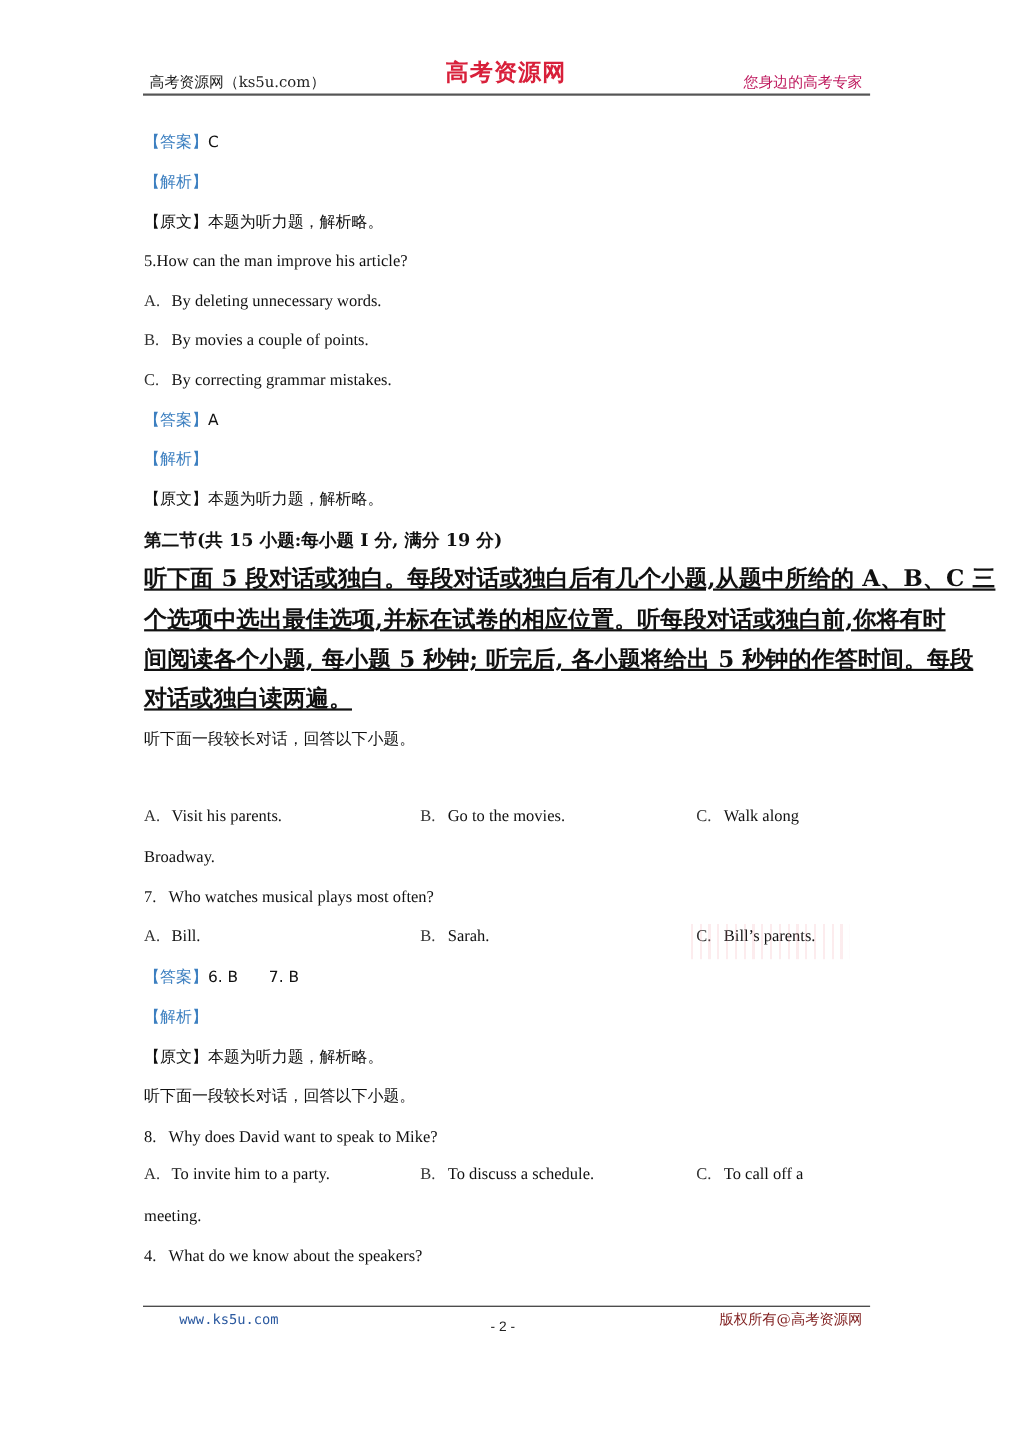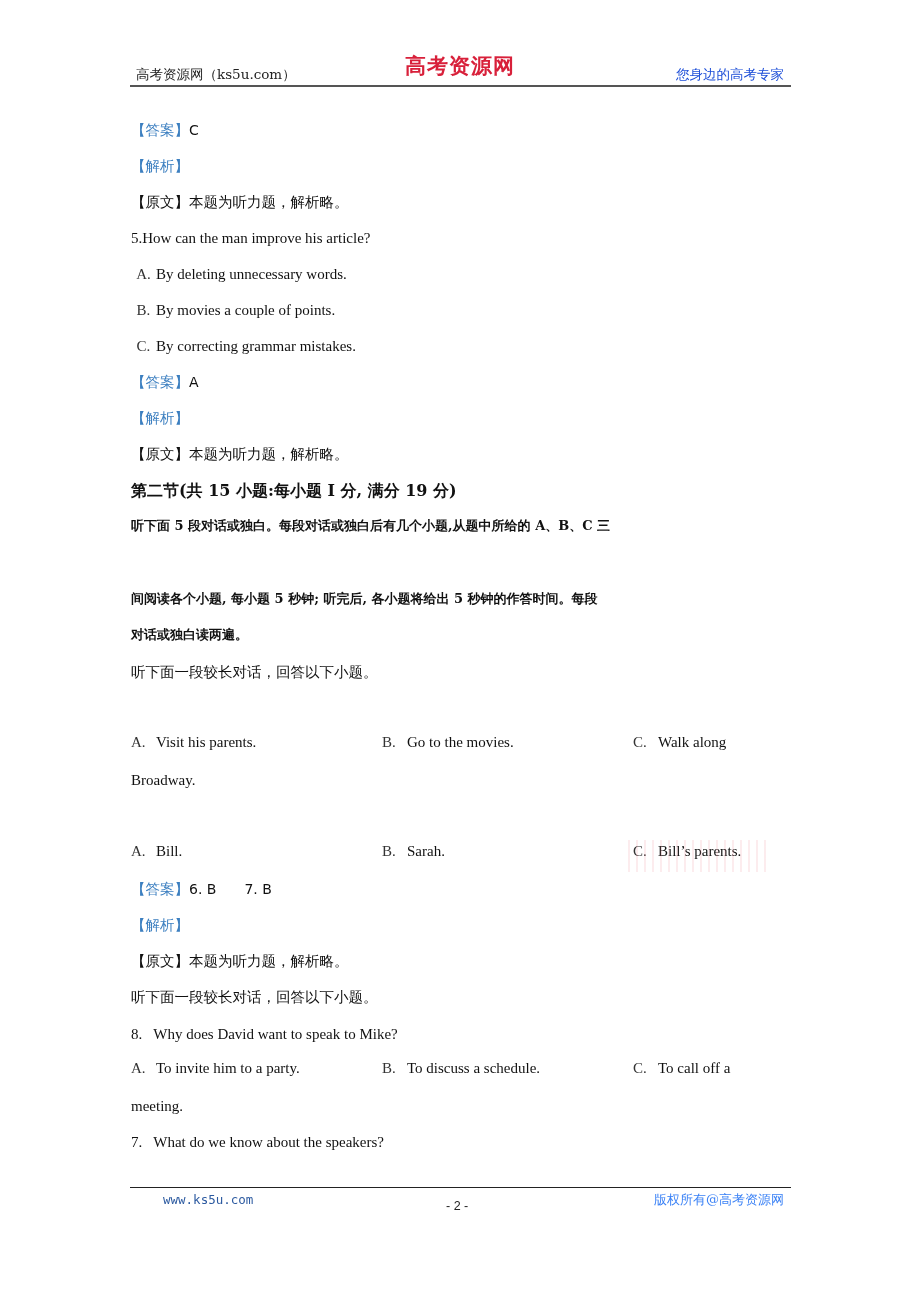--- a/index.html
+++ b/index.html
@@ -4,45 +4,45 @@
   <style>
     html, body { margin: 0; padding: 0; background: #ffffff; }
     body { width: 920px; height: 1302px; position: relative; overflow: hidden;
            font-family: "Liberation Serif", "DejaVu Serif", serif; color: #111; }
     .page { position: absolute; left: 0; top: 0; width: 920px; height: 996px; }
 
     .hdr-left { position: absolute; left: 136px; top: 66px; font-size: 13.5px; color: #222;
                 font-family: "DejaVu Serif", serif; }
     .hdr-logo { position: absolute; left: 405px; top: 52px; font-size: 21px; color: #d8203a;
                 font-weight: bold; letter-spacing: 1px; font-family: "DejaVu Serif", serif; }
-    .hdr-right { position: absolute; right: 136px; top: 66px; font-size: 13.5px; color: #1d4ed8;
+    .hdr-right { position: absolute; right: 136px; top: 66px; font-size: 13.5px; color: #be185d;
                  font-family: "DejaVu Serif", serif; }
     .hdr-rule { position: absolute; left: 130px; width: 661px; top: 85px; height: 2px; background: #555; }
 
-    .line { position: absolute; left: 131px; font-size: 15px; line-height: 20px; white-space: nowrap; text-align: center; }
+    .line { position: absolute; left: 131px; font-size: 15px; line-height: 20px; white-space: nowrap; }
     .tag { color: #3c7fc0; font-family: "DejaVu Sans", sans-serif; font-size: 14.5px; }
     .tag-black { color: #111; font-family: "DejaVu Serif", serif; font-size: 14.5px; margin-top: 35px; }
     .ans { font-family: "DejaVu Sans", sans-serif; font-size: 14px; color: #111; }
     .cn { font-family: "DejaVu Serif", serif; font-size: 14.5px; }
     .opt-letter { font-family: "Liberation Serif", serif; color: #333; display: inline-block; width: 25px; }
-    .bold-cn { font-family: "DejaVu Serif", serif; font-weight: bold; font-size: 13px; }
+    .bold-cn { font-family: "DejaVu Serif", serif; font-weight: bold; font-size: 21px; text-decoration: underline; }
     .sec-title { font-family: "DejaVu Serif", serif; font-weight: bold; font-size: 16px; }
 
     .col { position: absolute; font-size: 15px; white-space: nowrap; }
     .gap { display: inline-block; width: 28px; }
     .stamp { position: absolute; left: 622px; top: 840px; width: 150px; height: 32px;
              background: repeating-linear-gradient(90deg, rgba(240,150,160,0.0) 0 6px, rgba(240,150,160,0.18) 6px 8px);
              pointer-events: none; }
 
     .ftr-rule { position: absolute; left: 130px; width: 661px; top: 1187px; height: 1px; background: #222; }
     .ftr-left { position: absolute; left: 131px; top: 1192px; font-size: 12.5px; color: #2c5aa0;
                 font-family: "DejaVu Sans Mono", monospace; margin-left: 32px; }
     .ftr-center { position: absolute; left: 446px; top: 1199px; font-size: 12.5px; color: #222;
                   font-family: "Liberation Sans", sans-serif; }
-    .ftr-right { position: absolute; right: 136px; top: 1191px; font-size: 13px; color: #3b82f6;
+    .ftr-right { position: absolute; right: 136px; top: 1191px; font-size: 13px; color: #7f1d1d;
                  font-family: "DejaVu Serif", serif; }
   </style>
 </head>
 <body>
 
 <div class="page">
 
   <div class="hdr-left">高考资源网（ks5u.com）</div>
   <div class="hdr-logo">高考资源网</div>
   <div class="hdr-right">您身边的高考专家</div>
@@ -73,36 +73,38 @@
   </div>
   <div class="line" style="top:408px">
     <span class="tag">【解析】</span>
   </div>
   <div class="line" style="top:444px">
     <span class="tag-black">【原文】</span><span class="cn">本题为听力题，解析略。</span>
   </div>
 
   <div class="line sec-title" style="top:481px">第二节(共 15 小题:每小题 I 分, 满分 19 分)</div>
   <div class="line bold-cn" style="top:516px">听下面 5 段对话或独白。每段对话或独白后有几个小题,从题中所给的 A、B、C 三</div>
+  <div class="line bold-cn" style="top:553px">个选项中选出最佳选项,并标在试卷的相应位置。听每段对话或独白前,你将有时</div>
   <div class="line bold-cn" style="top:589px">间阅读各个小题, 每小题 5 秒钟; 听完后, 各小题将给出 5 秒钟的作答时间。每段</div>
   <div class="line bold-cn" style="top:625px">对话或独白读两遍。</div>
 
   <div class="line cn" style="top:662px">听下面一段较长对话，回答以下小题。</div>
 
   <div class="col" style="left:131px; top:734px">
     <span class="opt-letter">A.</span><span>Visit his parents.</span>
   </div>
   <div class="col" style="left:382px; top:734px">
     <span class="opt-letter">B.</span><span>Go to the movies.</span>
   </div>
   <div class="col" style="left:633px; top:734px">
     <span class="opt-letter">C.</span><span>Walk along</span>
   </div>
   <div class="line" style="top:770px">Broadway.</div>
 
+  <div class="line" style="top:806px; white-space:pre">7.   Who watches musical plays most often?</div>
   <div class="col" style="left:131px; top:843px">
     <span class="opt-letter">A.</span><span>Bill.</span>
   </div>
   <div class="col" style="left:382px; top:843px">
     <span class="opt-letter">B.</span><span>Sarah.</span>
   </div>
   <div class="col" style="left:633px; top:843px">
     <span class="opt-letter">C.</span><span>Bill’s parents.</span>
   </div>
   <div class="stamp"></div>
@@ -122,19 +124,19 @@
   <div class="col" style="left:131px; top:1060px">
     <span class="opt-letter">A.</span><span>To invite him to a party.</span>
   </div>
   <div class="col" style="left:382px; top:1060px">
     <span class="opt-letter">B.</span><span>To discuss a schedule.</span>
   </div>
   <div class="col" style="left:633px; top:1060px">
     <span class="opt-letter">C.</span><span>To call off a</span>
   </div>
   <div class="line" style="top:1096px">meeting.</div>
-  <div class="line" style="top:1132px; white-space:pre">7.   What do we know about the speakers?</div>
+  <div class="line" style="top:1132px; white-space:pre">4.   What do we know about the speakers?</div>
 
   <div class="ftr-rule"></div>
   <div class="ftr-left">www.ks5u.com</div>
   <div class="ftr-center">- 2 -</div>
   <div class="ftr-right">版权所有@高考资源网</div>
 </div>
 
 </body></html>

